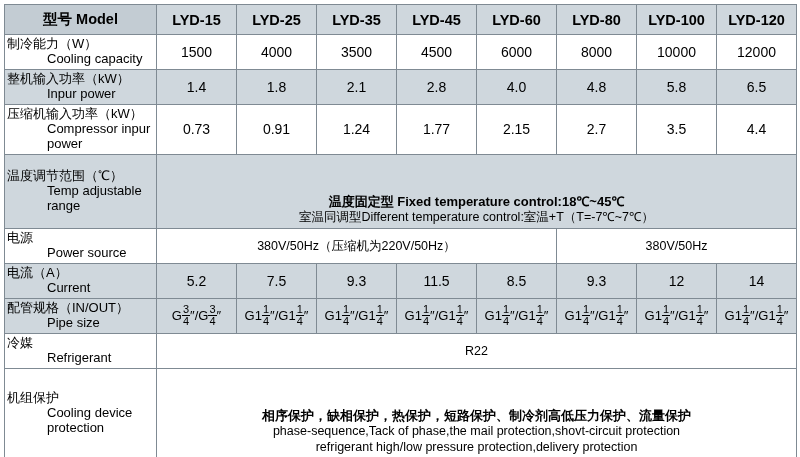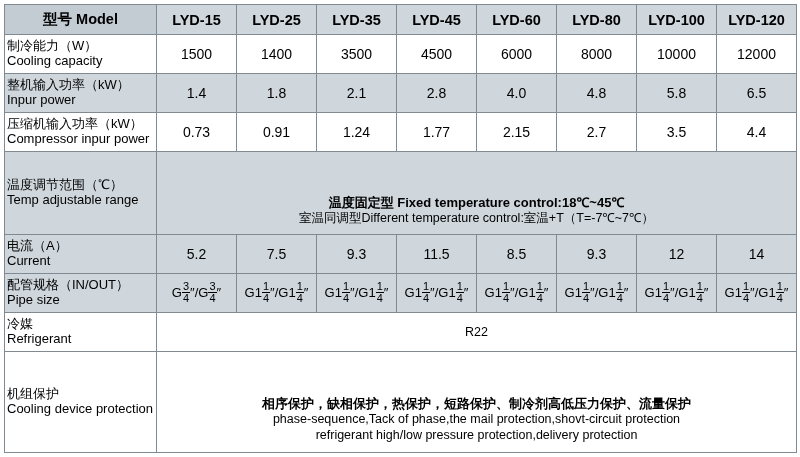--- a/index.html
+++ b/index.html
@@ -37,21 +37,21 @@
   
   td.label{
     text-align:left;
     padding-left:2px;
     line-height:1.15;
     font-size:13px;
   }
   td.label.bg{background:#cfd7dd;}
   td.label.white{background:#ffffff;}
   .cn{display:block;}
-  .en{display:block;}
+  .en{display:block;margin-left:40px;}
   
   tr.band-grey td{background:#cfd7dd;}
   tr.band-white td{background:#ffffff;}
   td.num{font-size:14px;}
   
   td.span-all{
     text-align:center;
     line-height:1.3;
     font-size:12.5px;
     padding:3px 4px;
@@ -113,21 +113,21 @@
       <th>LYD-120</th>
     </tr>
   </thead>
   <tbody id="tbody">
         <tr class="band-white">
           <td class="label white">
             <span class="cn">制冷能力（W）</span>
             <span class="en">Cooling capacity</span>
           </td>
           <td class="num">1500</td>
-          <td class="num">1400</td>
+          <td class="num">4000</td>
           <td class="num">3500</td>
           <td class="num">4500</td>
           <td class="num">6000</td>
           <td class="num">8000</td>
           <td class="num">10000</td>
           <td class="num">12000</td>
         </tr>
         <tr class="band-grey">
           <td class="label bg">
             <span class="cn">整机输入功率（kW）</span>
@@ -161,20 +161,28 @@
             <span class="cn">温度调节范围（℃）</span>
             <span class="en">Temp adjustable range</span>
           </td>
           <td colspan="8" class="span-all">
             <div class="prot">
               <div class="l1">温度固定型 Fixed temperature control:18℃~45℃</div>
               <div class="l2">室温同调型Different temperature control:室温+T（T=-7℃~7℃）</div>
             </div>
           </td>
         </tr>
+        <tr class="band-white">
+          <td class="label white">
+            <span class="cn">电源</span>
+            <span class="en">Power source</span>
+          </td>
+          <td colspan="5" class="power-mid">380V/50Hz（压缩机为220V/50Hz）</td>
+          <td colspan="3" class="power-mid">380V/50Hz</td>
+        </tr>
         <tr class="band-grey">
           <td class="label bg">
             <span class="cn">电流（A）</span>
             <span class="en">Current</span>
           </td>
           <td class="num">5.2</td>
           <td class="num">7.5</td>
           <td class="num">9.3</td>
           <td class="num">11.5</td>
           <td class="num">8.5</td>

